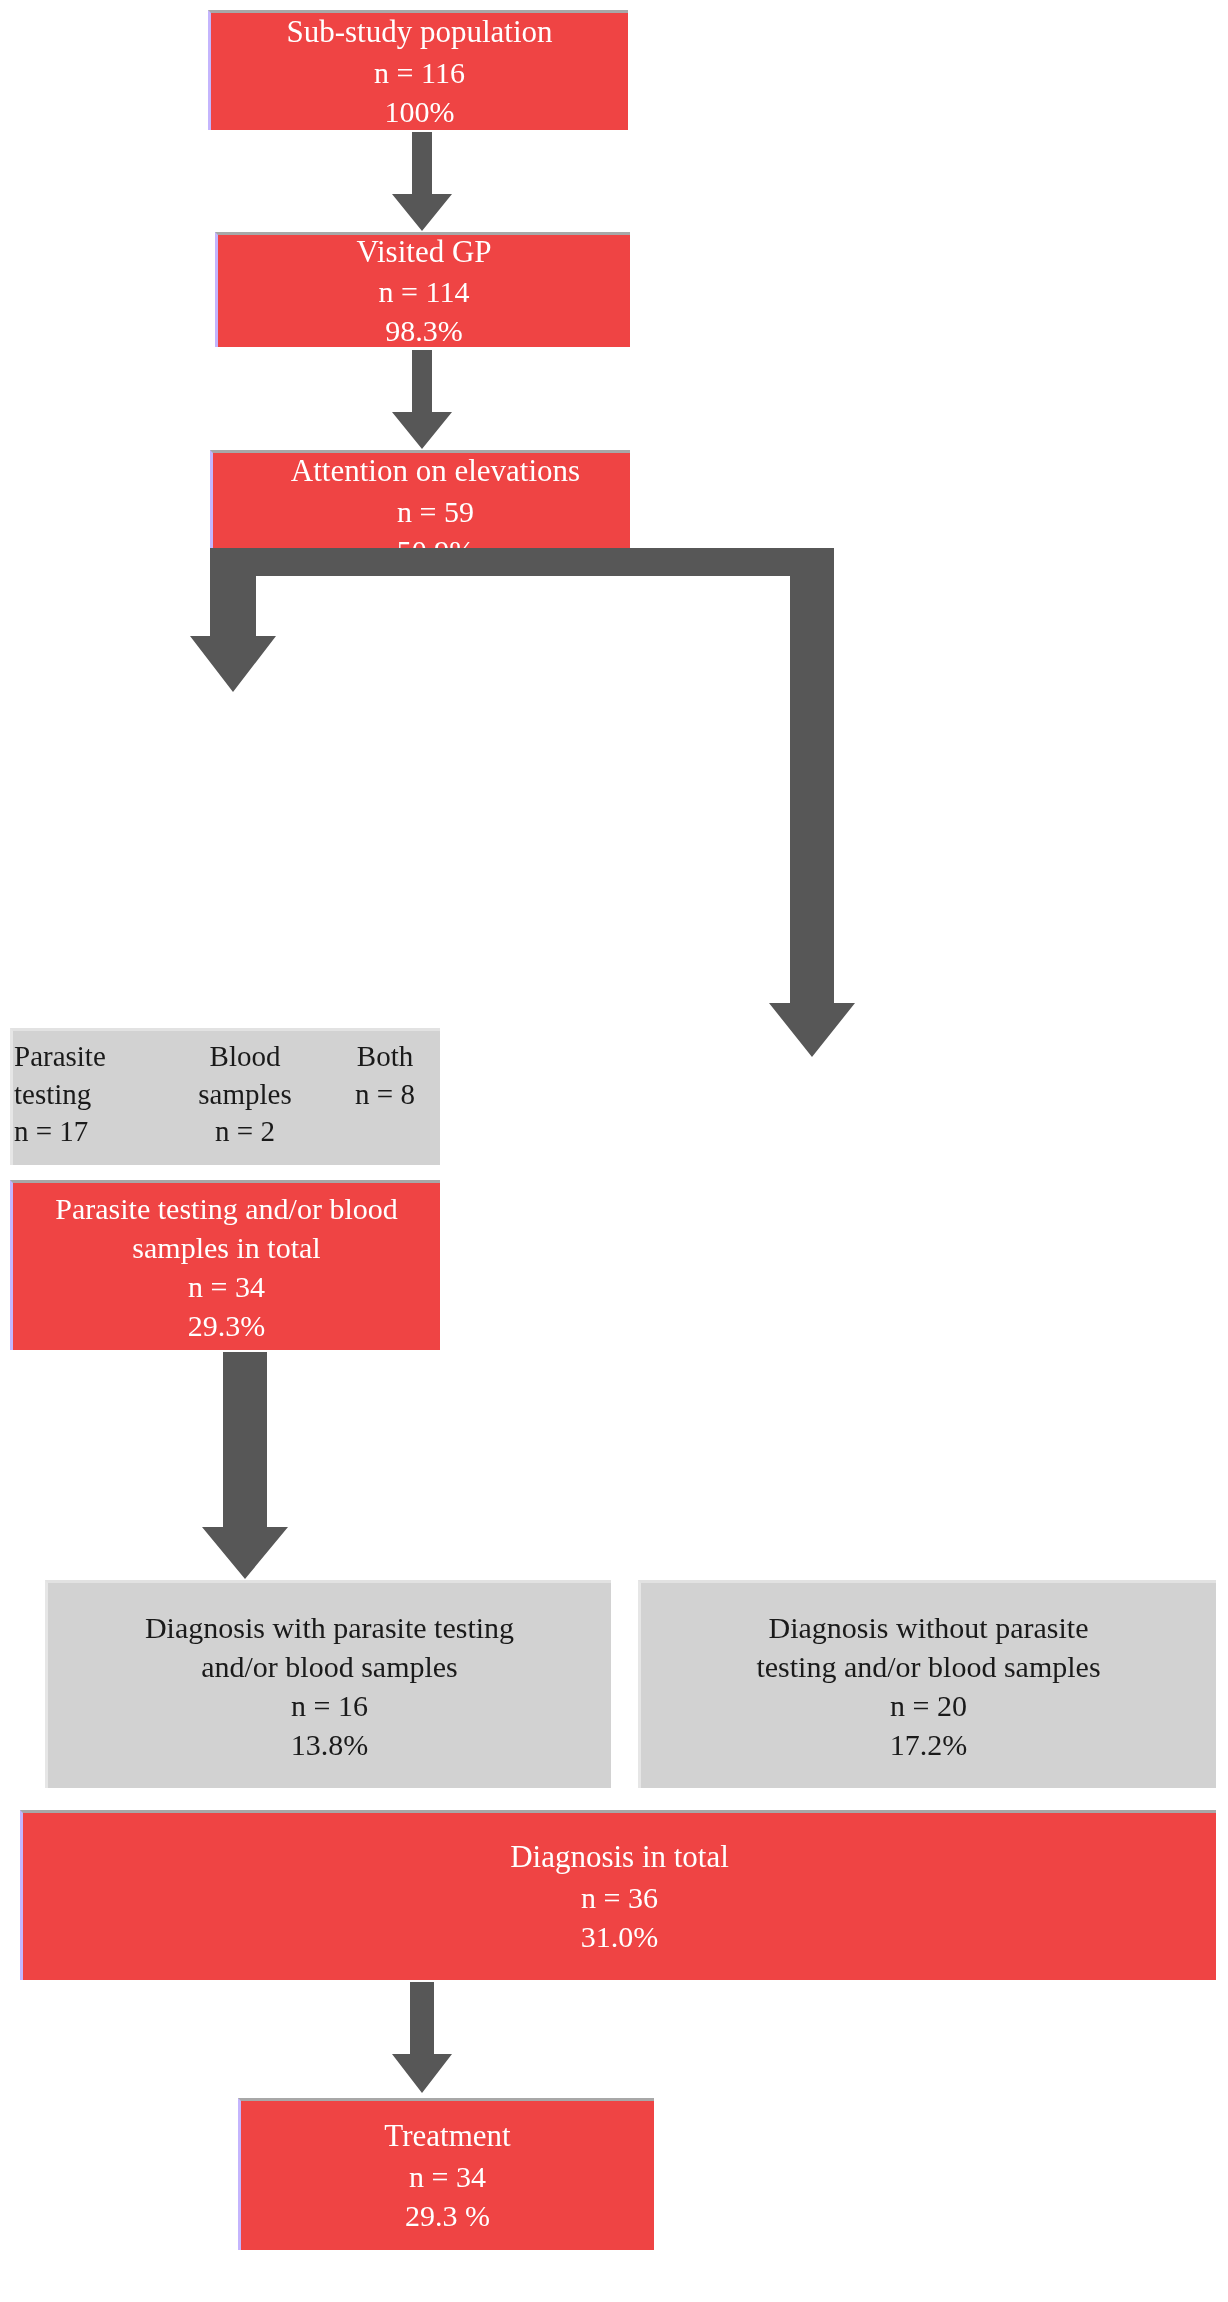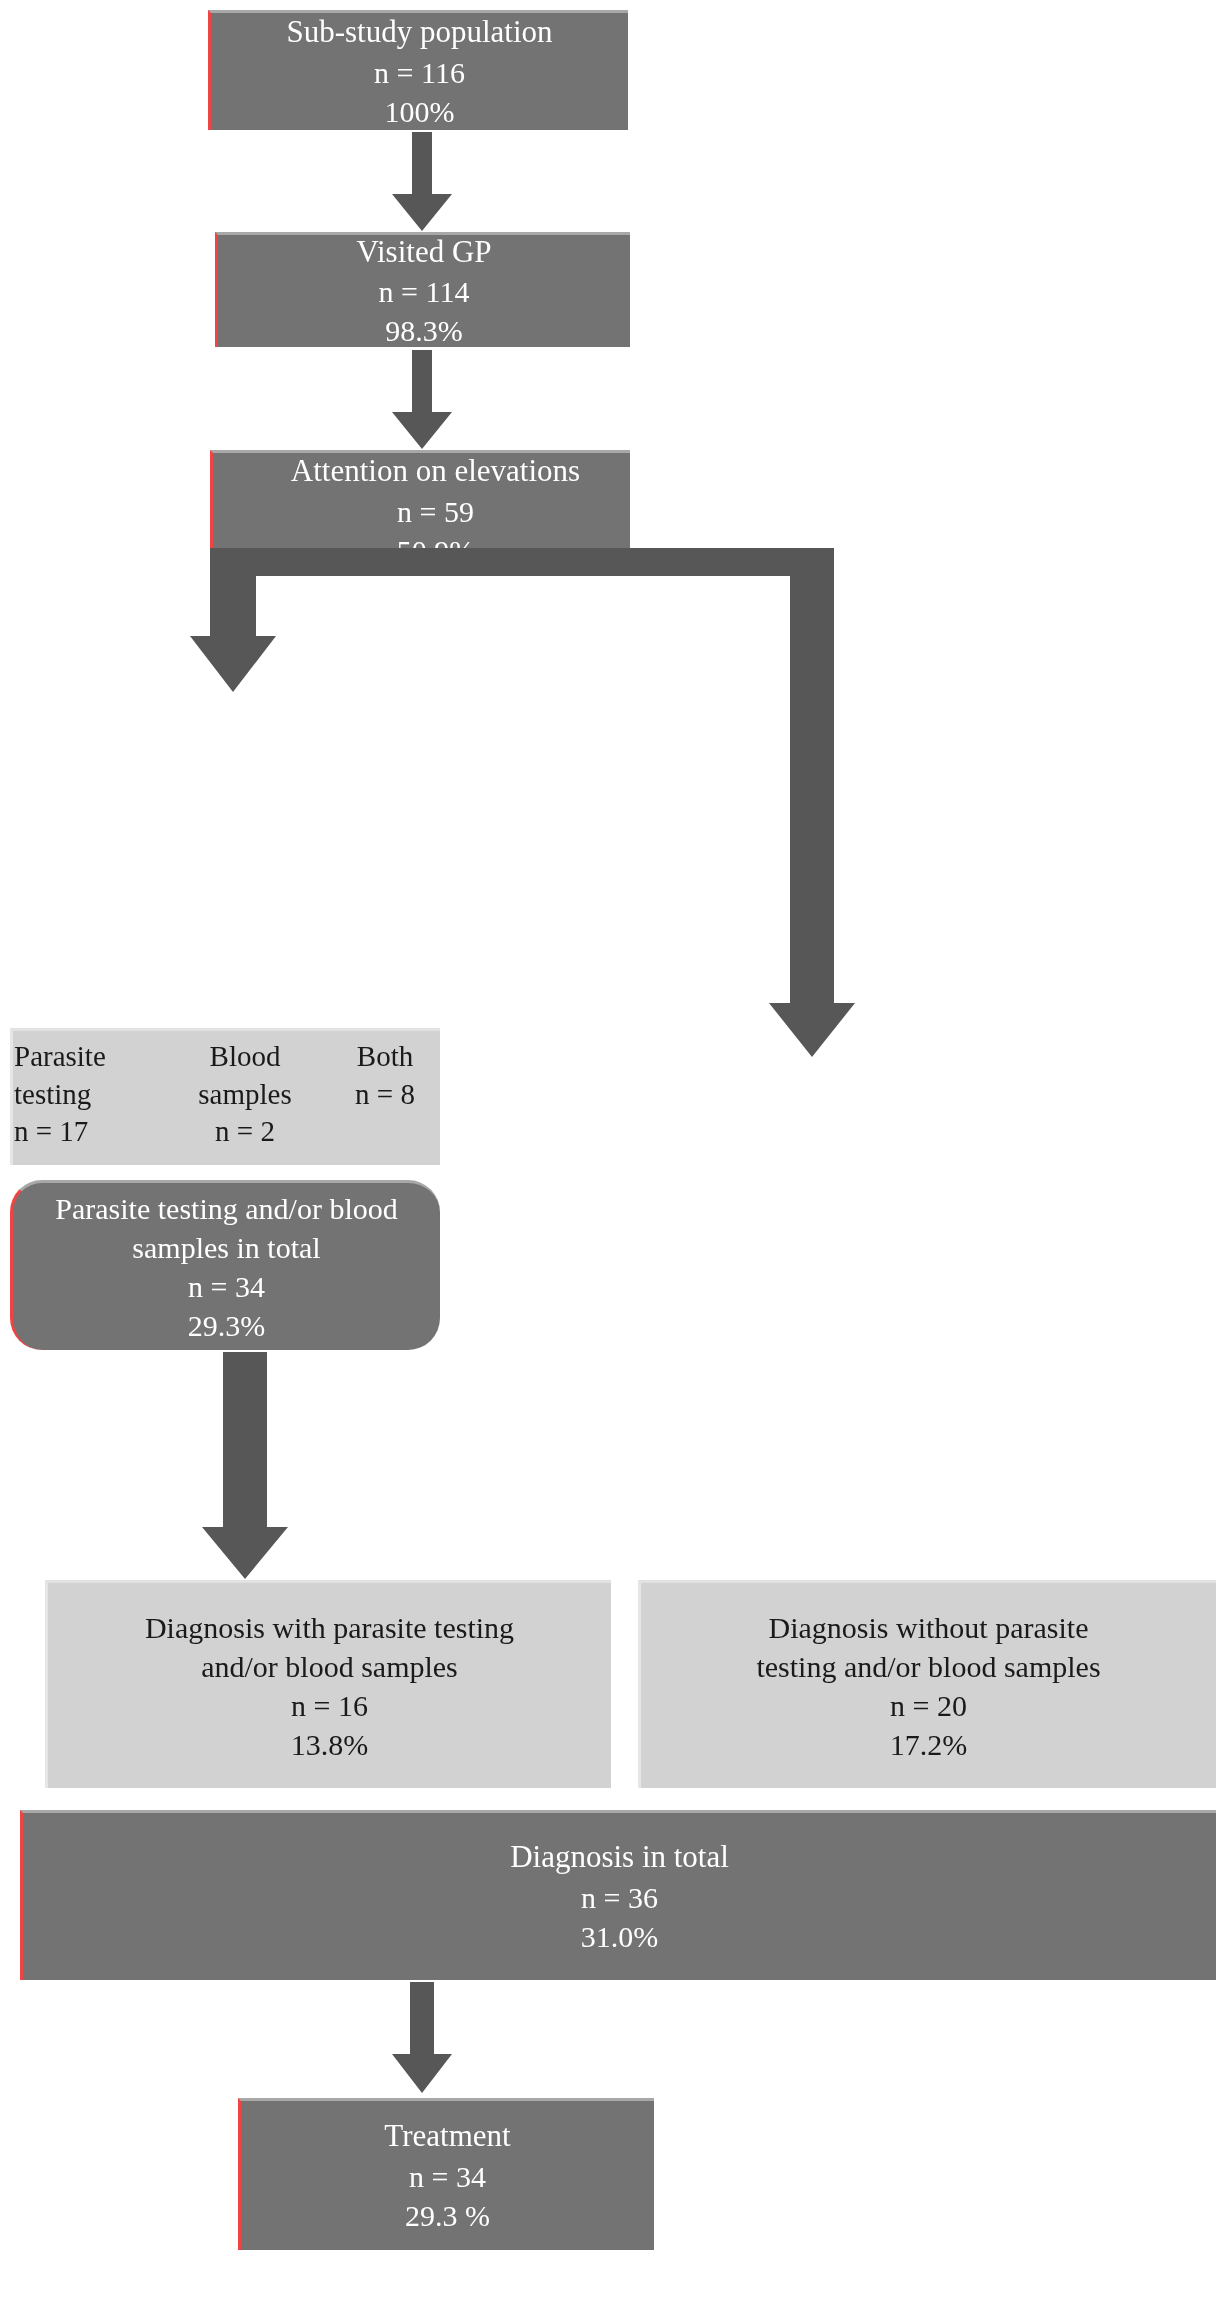--- a/index.html
+++ b/index.html
@@ -21,24 +21,24 @@
     position: absolute;
     box-sizing: border-box;
     display: flex;
     flex-direction: column;
     align-items: center;
     justify-content: center;
     text-align: center;
     line-height: 1.30;
   }
   .dark {
-    background: #737373;
+    background: #ef4444;
     color: #ffffff;
     border-top: 3px solid #a8a8a8;
-    border-left: 3px solid #ef4444;
+    border-left: 3px solid #c4b5fd;
   }
   .light {
     background: #d2d2d2;
     color: #1a1a1a;
     border-top: 3px solid #e2e2e2;
     border-left: 3px solid #e6e6e6;
   }
   .plain {
     position: absolute;
     box-sizing: border-box;
@@ -127,21 +127,21 @@
     <span class="ln fs-small">Blood</span>
     <span class="ln fs-small">samples</span>
     <span class="ln fs-small">n = 2</span>
   </div>
 
   <div class="plain" style="left:330px; top:1038px; width:110px;">
     <span class="ln fs-small">Both</span>
     <span class="ln fs-small">n = 8</span>
   </div>
 
-  <div class="box dark" style="left:10px; top:1180px; width:430px; height:170px; justify-content:center;border-radius:32px;">
+  <div class="box dark" style="left:10px; top:1180px; width:430px; height:170px; justify-content:center;">
     <span class="ln fs-sub">Parasite testing and/or blood</span>
     <span class="ln fs-sub">samples in total</span>
     <span class="ln fs-sub">n = 34</span>
     <span class="ln fs-sub">29.3%</span>
   </div>
 
   <div class="arrow" style="left:190px; top:1352px;">
     <svg width="110" height="228" viewBox="0 0 110 228">
       <polygon points="33,0 77,0 77,175 98,175 55,227 12,175 33,175" fill="#575757"></polygon>
     </svg>

